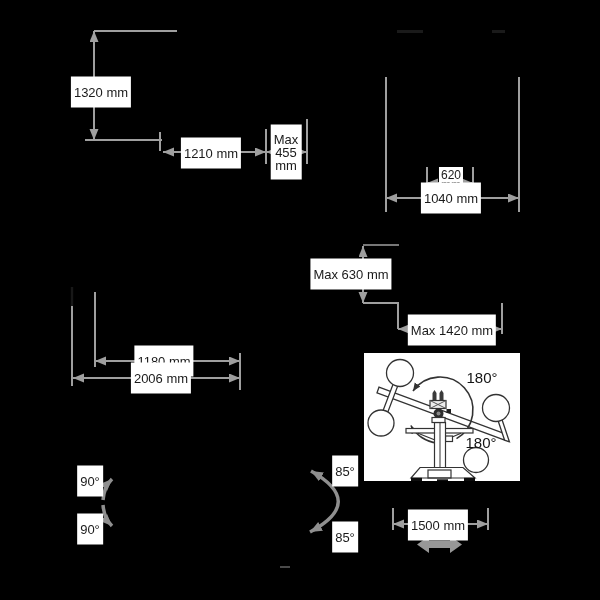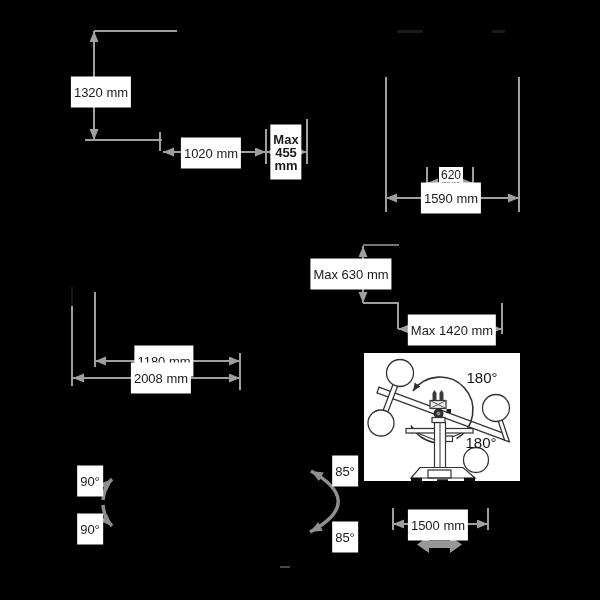--- a/index.html
+++ b/index.html
@@ -4,21 +4,21 @@
 <style>
   html,body{margin:0;padding:0;}
   body{width:600px;height:600px;background:#000;position:relative;overflow:hidden;
        font-family:"Liberation Sans",sans-serif;}
   #stage{position:absolute;left:0;top:0;width:600px;height:600px;}
   #lines{position:absolute;left:0;top:0;}
   .lbl{position:absolute;background:#fff;color:#1a1a1a;
        font:13px/15px "Liberation Sans",sans-serif;
        padding:8px 3px;transform:translate(-50%,-50%);
        text-align:center;white-space:pre-line;z-index:5;}
-  .lbl.ml{line-height:13px;font-weight:bold;}
+  .lbl.ml{line-height:13px;}
   .lbl.sm{font-size:12px;line-height:10px;padding:3px 2px;}
   #illu{position:absolute;left:364px;top:353px;width:156px;height:128px;
         background:#fff;z-index:3;}
   #illu svg{display:block;}
   #illu text{font-family:"Liberation Sans",sans-serif;}
 </style>
 </head>
 <body>
 
 <div id="stage">
@@ -141,30 +141,30 @@
         <circle cx="74.5" cy="60.5" r="2" fill="#888"></circle>
         <rect x="68" y="64.5" width="13" height="5" fill="#fff" stroke="#333" stroke-width="1.2"></rect>
       </g>
 
       <text x="118" y="30" text-anchor="middle" font-size="15" fill="#141414">180°</text>
       <text x="117" y="95" text-anchor="middle" font-size="15" fill="#141414">180°</text>
     </svg>
   </div>
 
   <div class="lbl" style="left:101px;top:92px">1320 mm</div>
-  <div class="lbl" style="left:211px;top:153px">1020 mm</div>
+  <div class="lbl" style="left:211px;top:153px">1210 mm</div>
   <div class="lbl ml" style="left:286px;top:152px">Max
 455
 mm</div>
   <div class="lbl sm" style="left:451px;top:180px">620
 mm</div>
-  <div class="lbl" style="left:451px;top:198px">1590 mm</div>
+  <div class="lbl" style="left:451px;top:198px">1040 mm</div>
   <div class="lbl" style="left:351px;top:274px">Max 630 mm</div>
   <div class="lbl" style="left:452px;top:330px">Max 1420 mm</div>
   <div class="lbl" style="left:164px;top:361px">1180 mm</div>
-  <div class="lbl" style="left:161px;top:378px">2008 mm</div>
+  <div class="lbl" style="left:161px;top:378px">2006 mm</div>
   <div class="lbl" style="left:90px;top:481px">90°</div>
   <div class="lbl" style="left:90px;top:529px">90°</div>
   <div class="lbl" style="left:345px;top:471px">85°</div>
   <div class="lbl" style="left:345px;top:537px">85°</div>
   <div class="lbl" style="left:438px;top:525px">1500 mm</div>
 
 </div>
 
 </body></html>

